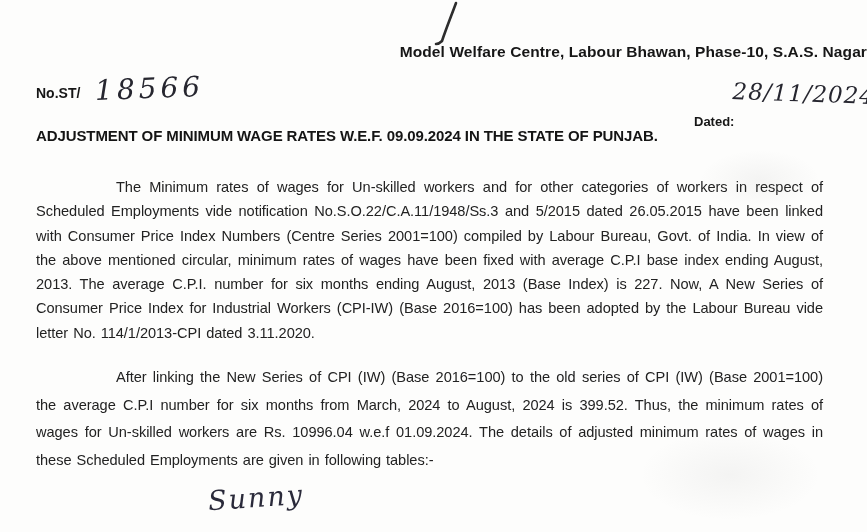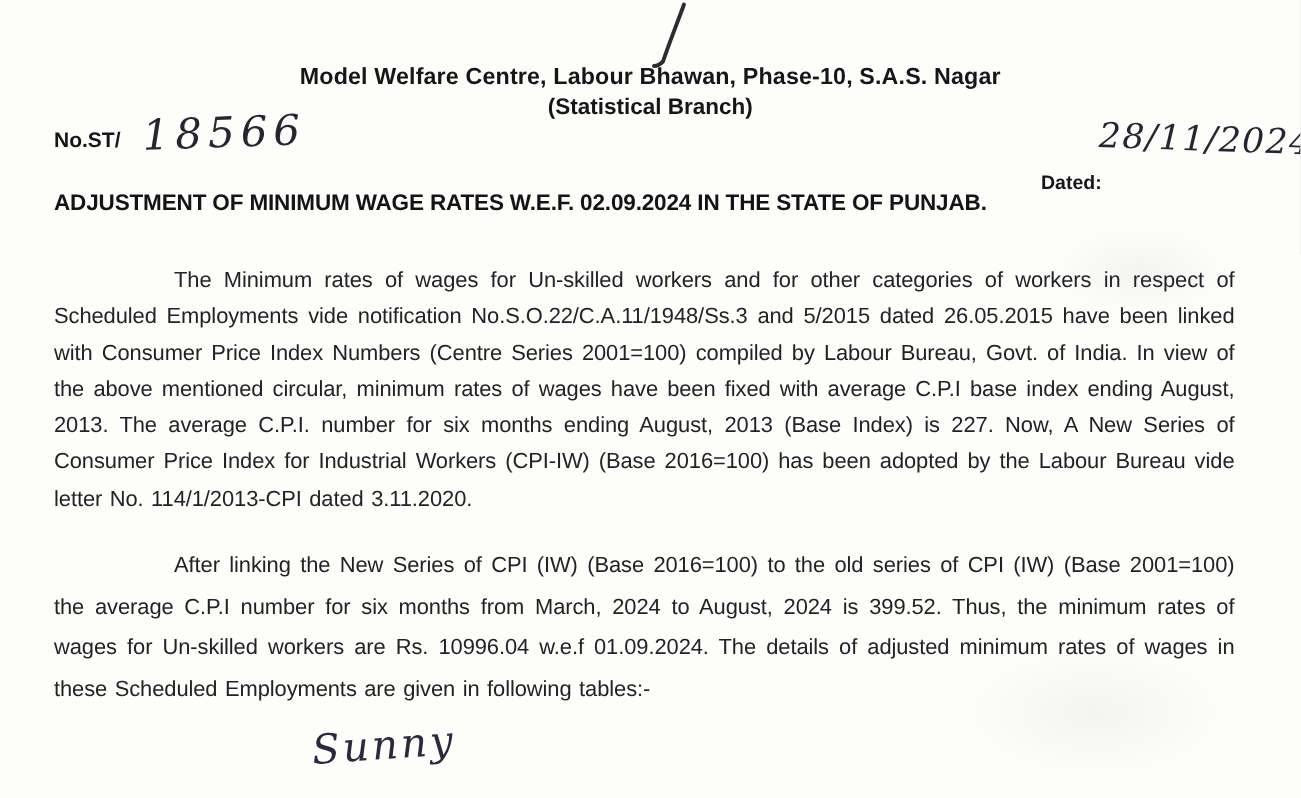--- a/index.html
+++ b/index.html
@@ -16,21 +16,21 @@
     background: #fdfdfc;
     overflow: hidden;
     color: #1e1e1e;
   }
   
   .letterhead {
     position: absolute;
     top: 42px;
     left: 0;
     width: 100%;
-    text-align: center;
+    text-align: right;
   }
   .letterhead .line1 {
     font-size: 15.5px;
     font-weight: bold;
     line-height: 20px;
     color: #161616;
     letter-spacing: 0.1px;
   }
   .letterhead .line2 {
     font-size: 15px;
@@ -141,30 +141,29 @@
 <body>
 
 <div class="page">
 
   <svg class="pen-mark" viewBox="0 0 36 50" aria-hidden="true">
     <path d="M24 3 C20 14 14 29 10 41 M10 41 C8 43 6 44 4 44" fill="none" stroke="#2d2d2d" stroke-width="2.6" stroke-linecap="round"></path>
   </svg>
 
   <div class="letterhead">
     <div class="line1">Model Welfare Centre, Labour Bhawan, Phase-10, S.A.S. Nagar</div>
-    <div class="line2">(Statistical Branch)</div>
   </div>
 
   <div class="ref-label">No.ST/</div>
   <div class="ref-number hand">18566</div>
 
   <div class="dated-label">Dated:</div>
   <div class="dated-value hand">28/11/2024</div>
 
-  <div class="subject">ADJUSTMENT OF MINIMUM WAGE RATES W.E.F. 02.09.2024 IN THE STATE OF PUNJAB.</div>
+  <div class="subject">ADJUSTMENT OF MINIMUM WAGE RATES W.E.F. 09.09.2024 IN THE STATE OF PUNJAB.</div>
 
   <div class="body-para para-1">The Minimum rates of wages for Un-skilled workers and for other categories of workers in respect of Scheduled Employments vide notification No.S.O.22/C.A.11/1948/Ss.3 and 5/2015 dated 26.05.2015 have been linked with Consumer Price Index Numbers (Centre Series 2001=100) compiled by Labour Bureau, Govt. of India. In view of the above mentioned circular, minimum rates of wages have been fixed with average C.P.I base index ending August, 2013. The average C.P.I. number for six months ending August, 2013 (Base Index) is 227. Now, A New Series of Consumer Price Index for Industrial Workers (CPI-IW) (Base 2016=100) has been adopted by the Labour Bureau vide letter No. 114/1/2013-CPI dated 3.11.2020.</div>
   <div class="body-para para-2">After linking the New Series of CPI (IW) (Base 2016=100) to the old series of CPI (IW) (Base 2001=100) the average C.P.I number for six months from March, 2024 to August, 2024 is 399.52. Thus, the minimum rates of wages for Un-skilled workers are Rs. 10996.04 w.e.f 01.09.2024. The details of adjusted minimum rates of wages in these Scheduled Employments are given in following tables:-</div>
 
   <div class="signature hand">Sunny</div>
 
   <div class="smudge s1"></div>
   <div class="smudge s2"></div>
 </div>
 

